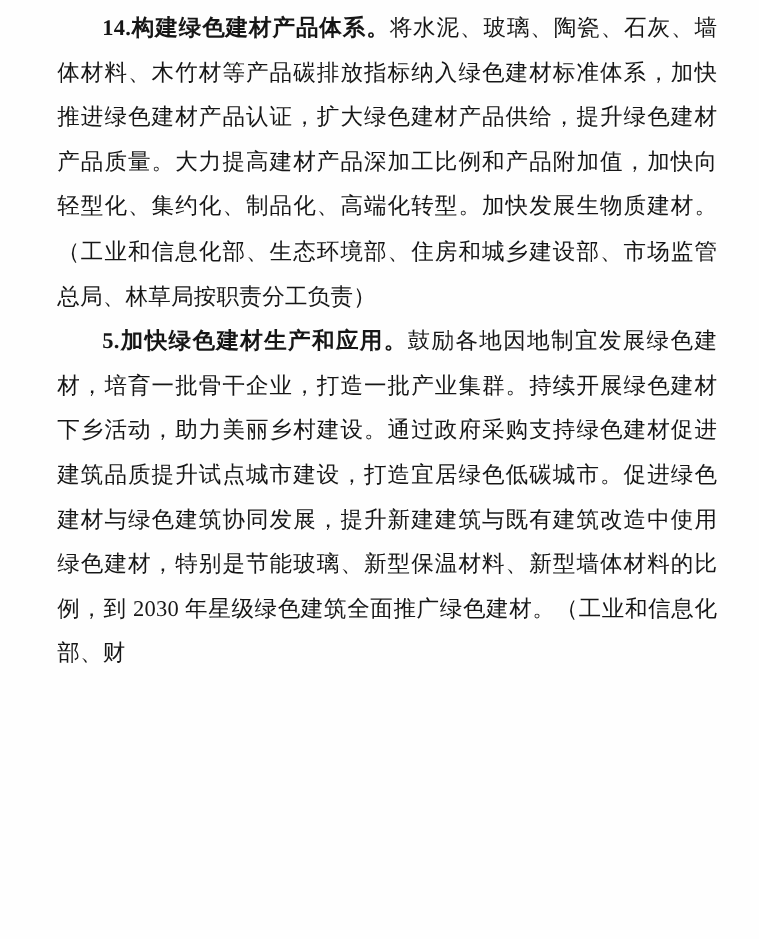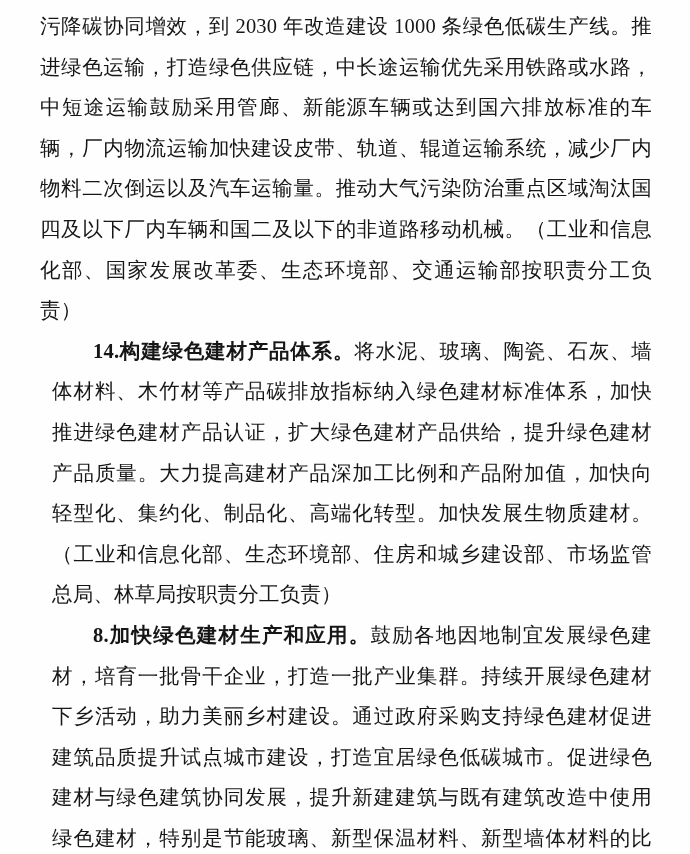--- a/index.html
+++ b/index.html
@@ -40,19 +40,18 @@
   }
   .lead {
     font-weight: bold;
   }
 </style>
 </head>
 <body>
 
 <div class="page">
 
-  <p class="para"><span>污降碳协同增效，到 2030 年改造建设 1000 条绿色低碳生产线。推进绿色运输，打造绿色供应链，中长途运输优先采用铁路或水路，中短途运输鼓励采用管廊、新能源车辆或达到国六排放标准的车辆，厂内物流运输加快建设皮带、轨道、辊道运输系统，减少厂内物料二次倒运以及汽车运输量。推动大气污染防治重点区域淘汰国四及以下厂内车辆和国二及以下的非道路移动机械。（工业和信息化部、国家发展改革委、生态环境部、交通运输部按职责分工负责）</span></p>
 
   <p class="para indent"><span class="lead">14.构建绿色建材产品体系。</span><span>将水泥、玻璃、陶瓷、石灰、墙体材料、木竹材等产品碳排放指标纳入绿色建材标准体系，加快推进绿色建材产品认证，扩大绿色建材产品供给，提升绿色建材产品质量。大力提高建材产品深加工比例和产品附加值，加快向轻型化、集约化、制品化、高端化转型。加快发展生物质建材。（工业和信息化部、生态环境部、住房和城乡建设部、市场监管总局、林草局按职责分工负责）</span></p>
 
-  <p class="para indent"><span class="lead">8.加快绿色建材生产和应用。</span><span>鼓励各地因地制宜发展绿色建材，培育一批骨干企业，打造一批产业集群。持续开展绿色建材下乡活动，助力美丽乡村建设。通过政府采购支持绿色建材促进建筑品质提升试点城市建设，打造宜居绿色低碳城市。促进绿色建材与绿色建筑协同发展，提升新建建筑与既有建筑改造中使用绿色建材，特别是节能玻璃、新型保温材料、新型墙体材料的比例，到 2030 年星级绿色建筑全面推广绿色建材。（工业和信息化部、财</span></p>
+  <p class="para indent"><span class="lead">5.加快绿色建材生产和应用。</span><span>鼓励各地因地制宜发展绿色建材，培育一批骨干企业，打造一批产业集群。持续开展绿色建材下乡活动，助力美丽乡村建设。通过政府采购支持绿色建材促进建筑品质提升试点城市建设，打造宜居绿色低碳城市。促进绿色建材与绿色建筑协同发展，提升新建建筑与既有建筑改造中使用绿色建材，特别是节能玻璃、新型保温材料、新型墙体材料的比例，到 2030 年星级绿色建筑全面推广绿色建材。（工业和信息化部、财</span></p>
 
 </div>
 
 </body></html>

